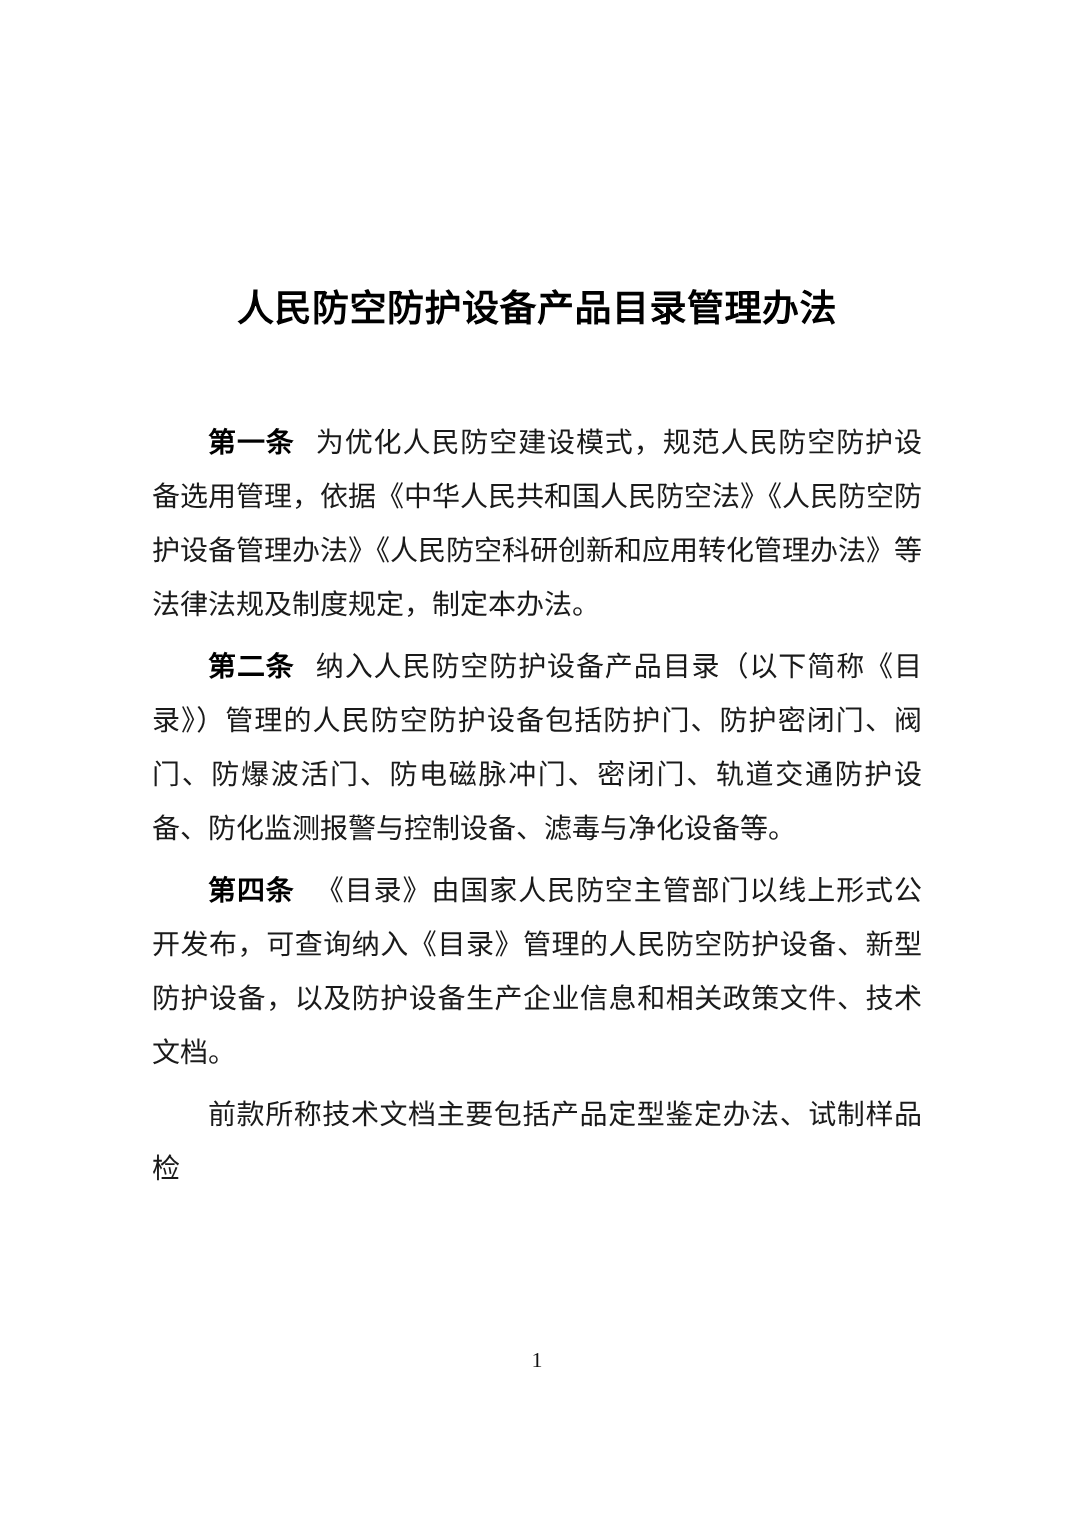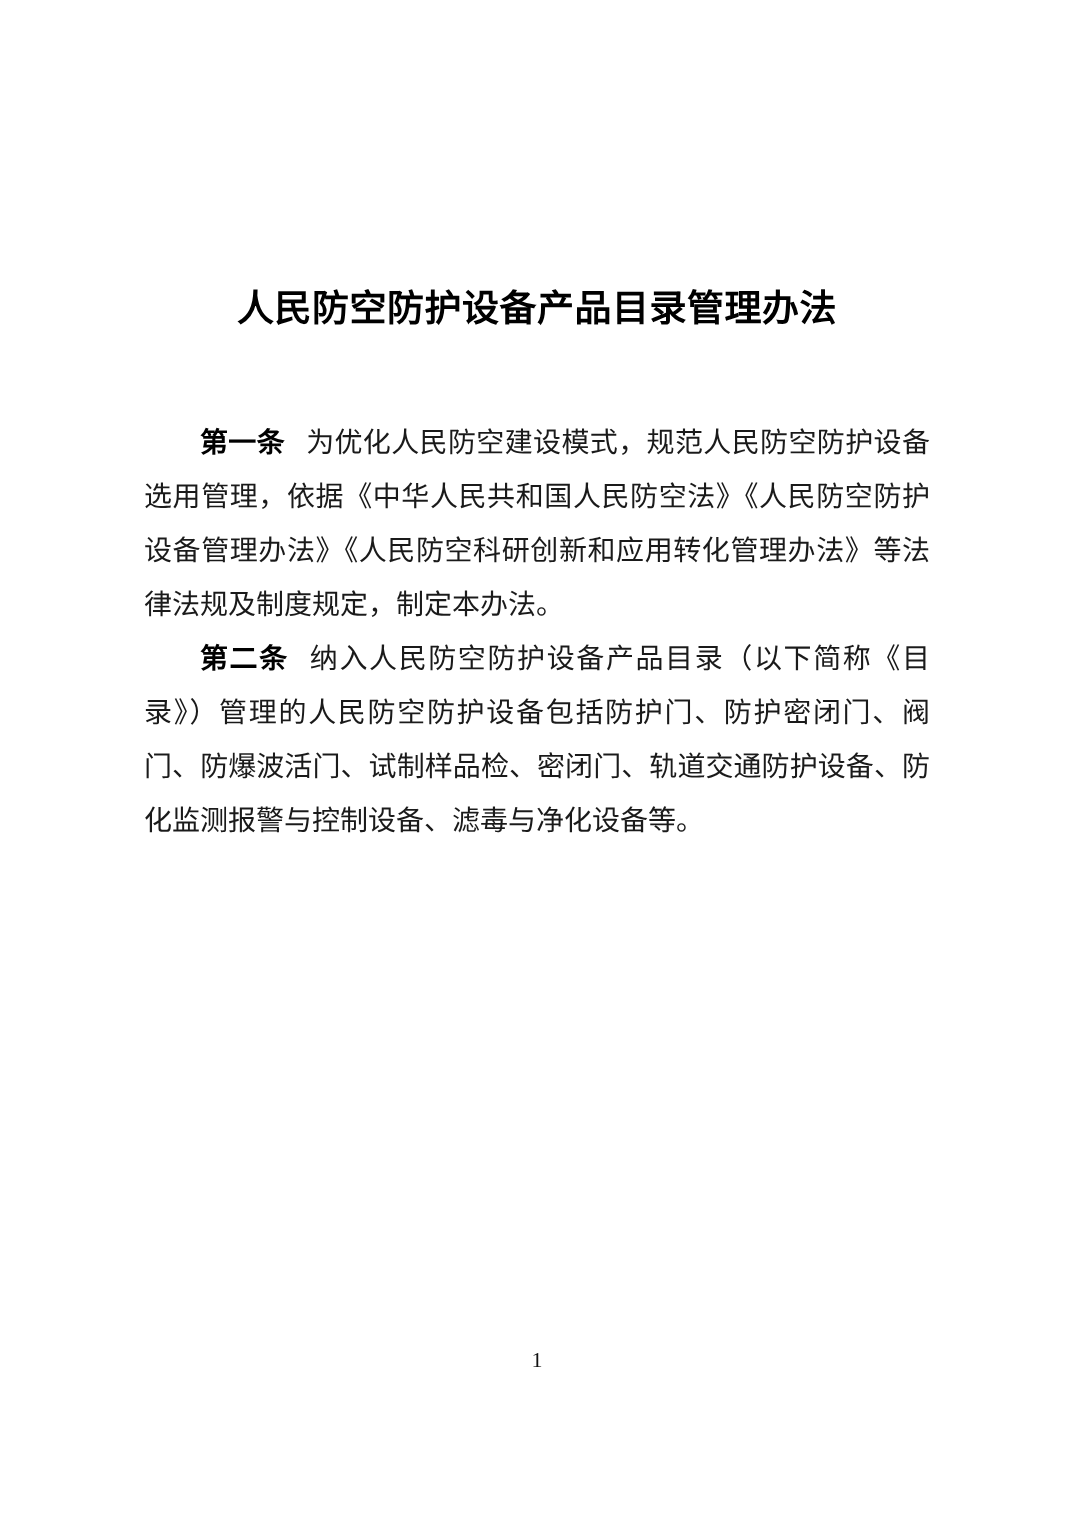--- a/index.html
+++ b/index.html
@@ -25,21 +25,21 @@
     line-height: 46px;
     font-weight: bold;
     color: #000000;
     letter-spacing: 0.5px;
     font-family: "Liberation Serif", "DejaVu Serif", serif;
   }
   .doc-body {
     margin-top: 84px;
   }
   .doc-body p {
-    margin: 0;
+    margin: 8px;
     font-size: 28px;
     line-height: 54px;
     text-align: justify;
     text-justify: inter-ideograph;
     text-indent: 2em;
     letter-spacing: 0px;
     color: #1a1a1a;
   }
   .para-label {
     font-family: "Liberation Sans", "DejaVu Sans", sans-serif;
@@ -63,23 +63,25 @@
 <body>
 
 <div class="page">
 
   <h1 class="doc-title">人民防空防护设备产品目录管理办法</h1>
 
   <div class="doc-body">
 
     <p><span class="para-label">第一条</span><span>为优化人民防空建设模式，规范人民防空防护设备选用管理，依据《中华人民共和国人民防空法》《人民防空防护设备管理办法》《人民防空科研创新和应用转化管理办法》等法律法规及制度规定，制定本办法。</span></p>
 
-    <p><span class="para-label">第二条</span><span>纳入人民防空防护设备产品目录（以下简称《目录》）管理的人民防空防护设备包括防护门、防护密闭门、阀门、防爆波活门、试制样品检、密闭门、轨道交通防护设备、防化监测报警与控制设备、滤毒与净化设备等。</span></p>
+    <p><span class="para-label">第二条</span><span>纳入人民防空防护设备产品目录（以下简称《目录》）管理的人民防空防护设备包括防护门、防护密闭门、阀门、防爆波活门、防电磁脉冲门、密闭门、轨道交通防护设备、防化监测报警与控制设备、滤毒与净化设备等。</span></p>
 
 
 
+    <p><span class="para-label">第四条</span><span>《目录》由国家人民防空主管部门以线上形式公开发布，可查询纳入《目录》管理的人民防空防护设备、新型防护设备，以及防护设备生产企业信息和相关政策文件、技术文档。</span></p>
 
+    <p><span>前款所称技术文档主要包括产品定型鉴定办法、试制样品检</span></p>
 
   </div>
 
   <div class="page-number">1</div>
 
 </div>
 
 </body></html>

